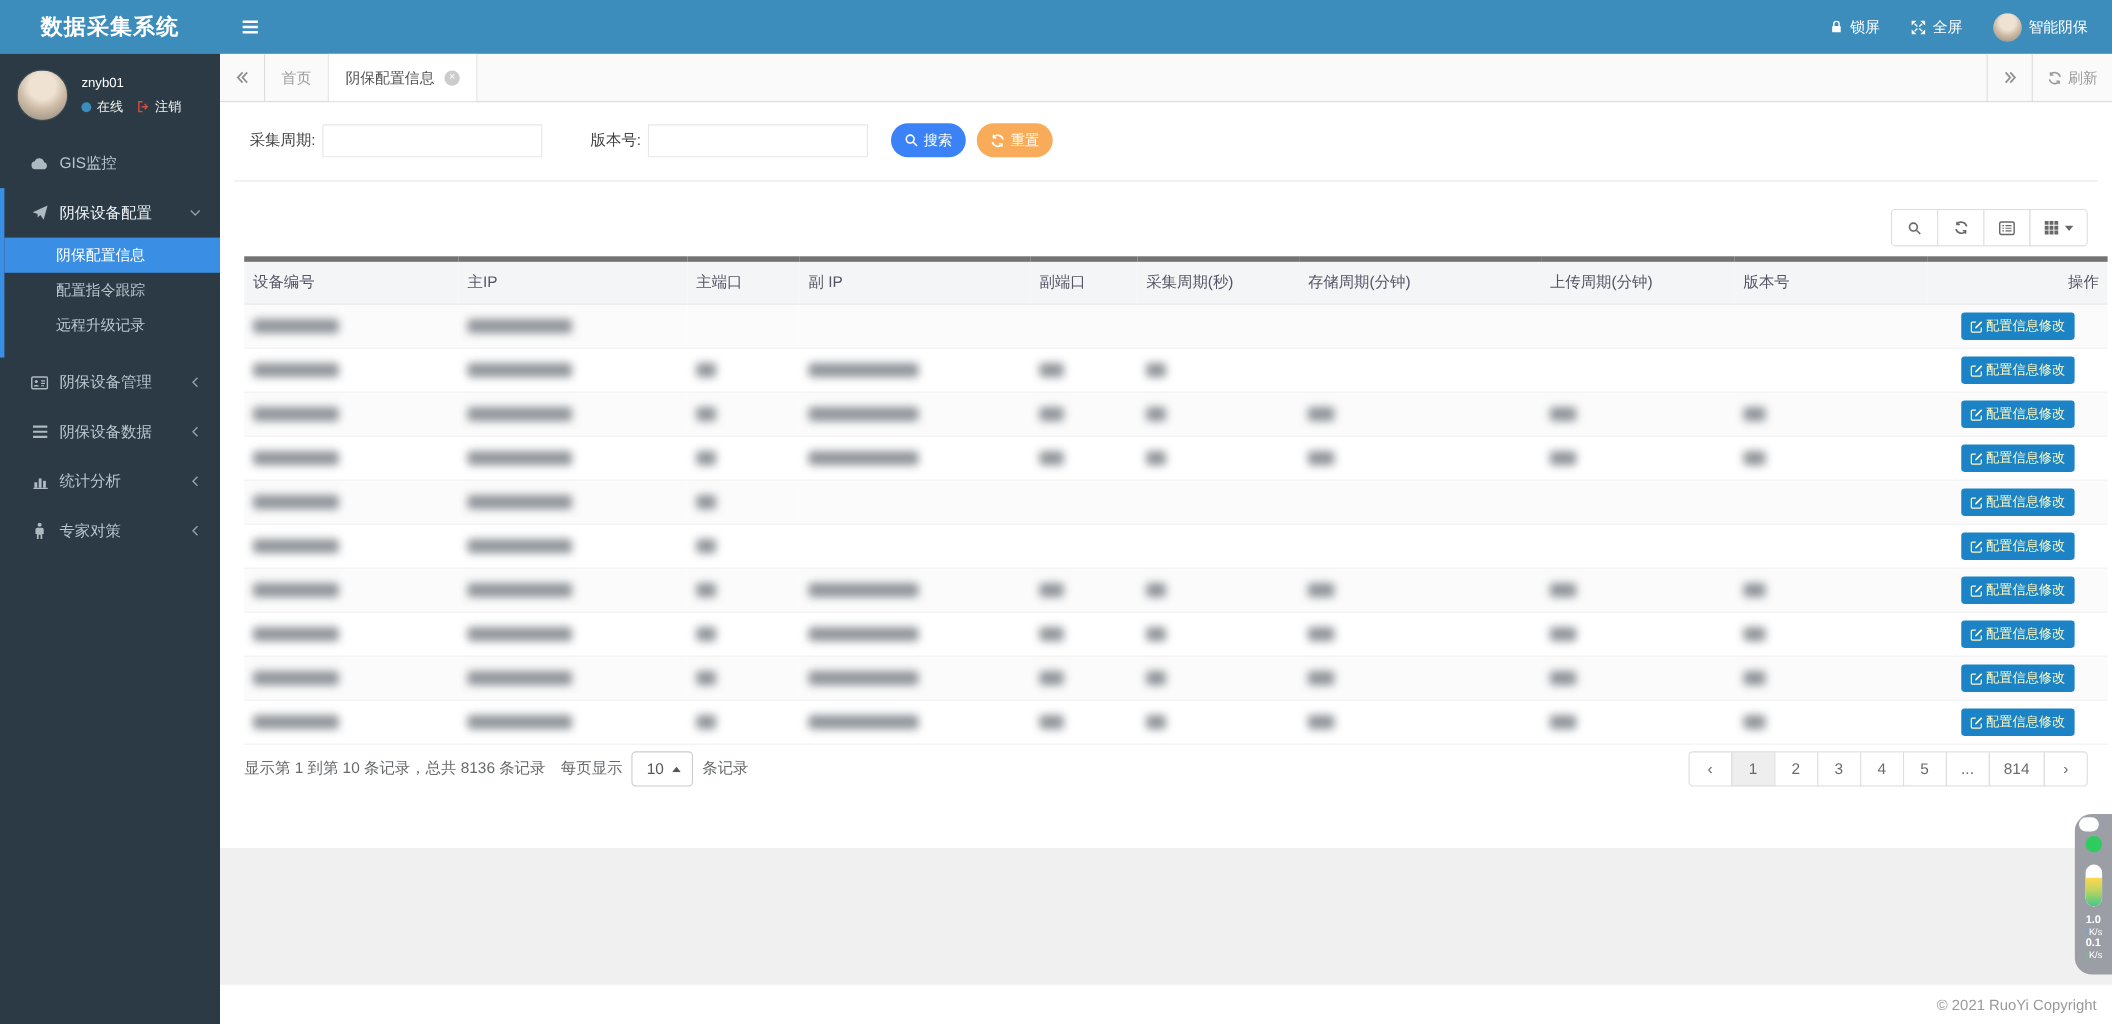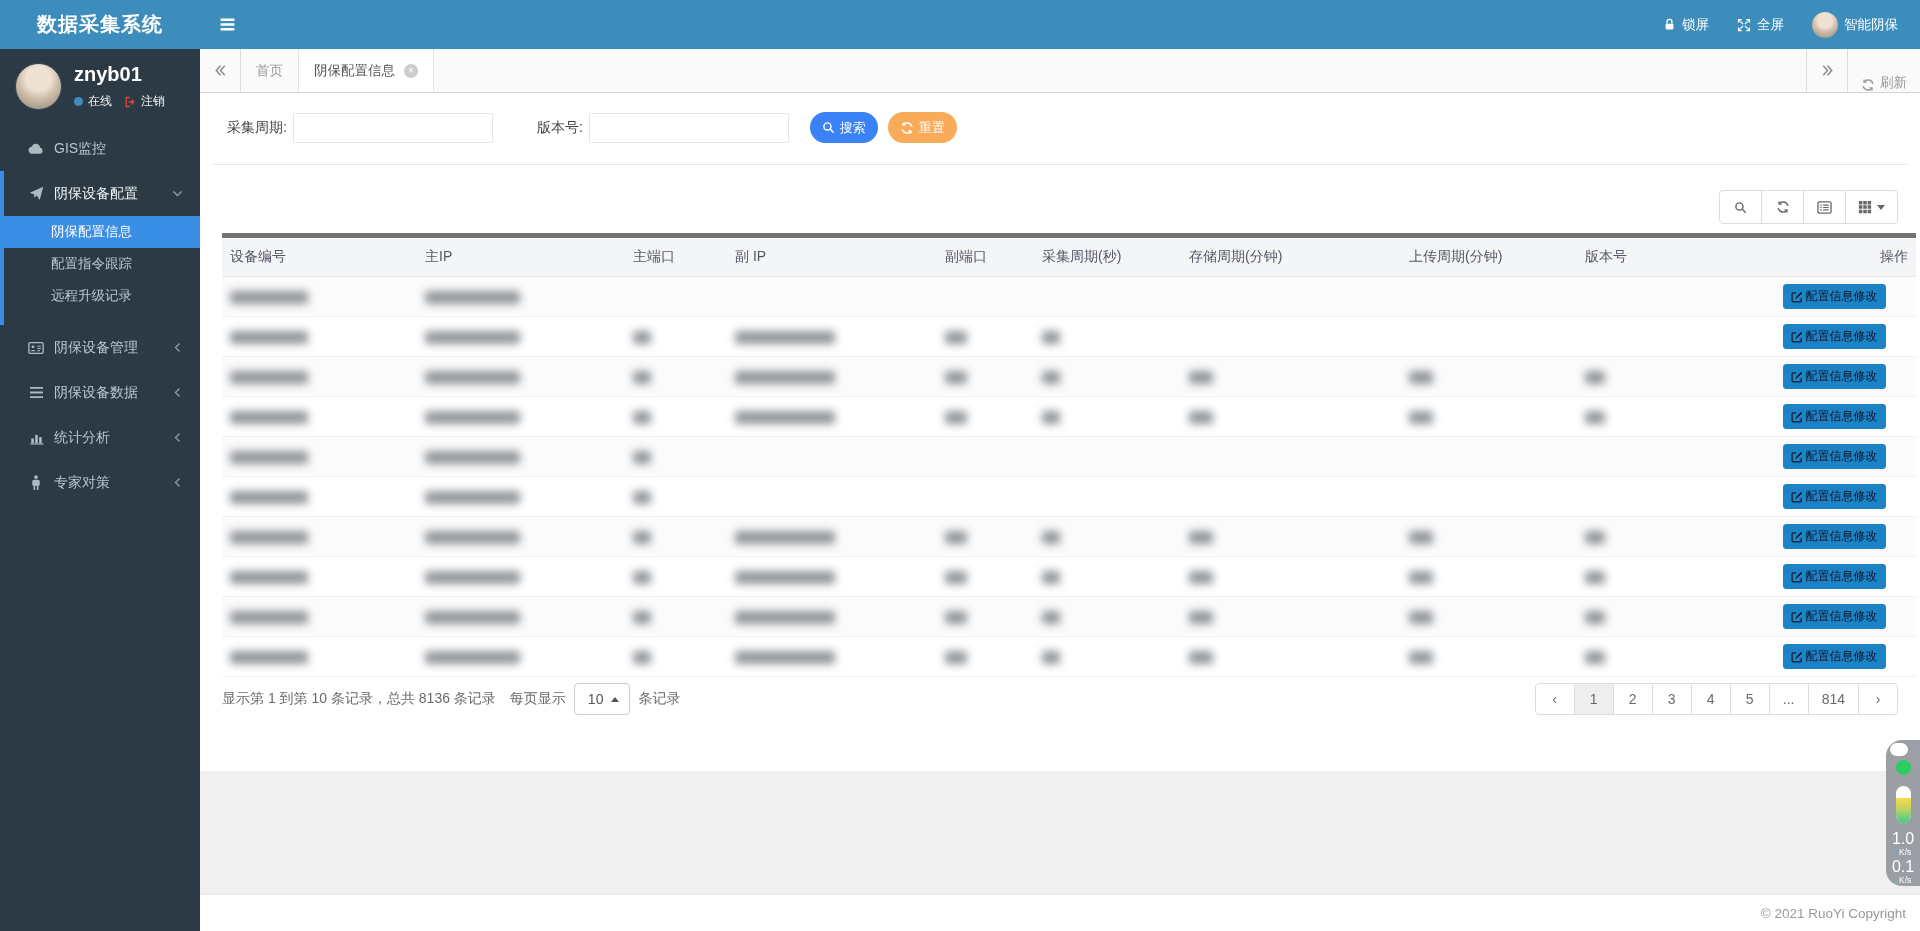--- a/index.html
+++ b/index.html
@@ -5,21 +5,21 @@
   html,body{margin:0;padding:0;}
   body{width:1920px;height:931px;overflow:hidden;font-family:"Liberation Sans","DejaVu Sans",sans-serif;background:#f0f0f0;}
   .app{width:1920px;height:931px;display:flex;position:relative;overflow:hidden;}
 
   
   .sidebar{flex:0 0 200px;width:200px;background:#2b3a44;display:flex;flex-direction:column;z-index:5;}
   .logo{height:49px;flex:0 0 49px;background:#3c8dbc;color:#fff;display:flex;align-items:center;justify-content:center;font-size:20px;font-weight:600;letter-spacing:1px;}
   .user-panel{display:flex;gap:12px;padding:14px 15px 12px;}
   .avatar{width:45px;height:45px;border-radius:50%;flex:0 0 45px;background:radial-gradient(circle at 50% 32%,#efe2d3 0 32%,#cdbba6 55%,#8d8478 100%);border:1px solid #3c4c57;}
   .user-meta{display:flex;flex-direction:column;justify-content:center;}
-  .user-name{color:#fff;font-size:20px;font-weight:700;margin-bottom:7px;}
+  .user-name{color:#fff;font-size:12px;font-weight:400;margin-bottom:7px;}
   .user-status{display:flex;align-items:center;gap:5px;font-size:12px;color:#efefef;}
   .dot{width:9px;height:9px;border-radius:50%;background:#3c8dbc;display:inline-block;}
   .online-link,.logout-link{color:#f2f2f2;text-decoration:none;cursor:pointer;}
   .signout{color:#dd4b39;display:inline-flex;margin-left:7px;}
   .menu{padding-top:4px;}
   .menu-group{border-left:4px solid transparent;}
   .menu-group.open{border-left-color:#3a8ee4;}
   .menu-item{height:45px;display:flex;align-items:center;padding:0 16px 0 22px;color:#b8c7ce;font-size:14px;cursor:pointer;}
   .menu-group.open > .menu-item{color:#eef3f6;}
   .mi-icon{width:20px;display:inline-flex;justify-content:center;color:#aebac2;}
@@ -38,21 +38,21 @@
   .hdr-avatar{width:26px;height:26px;border-radius:50%;background:radial-gradient(circle at 50% 32%,#efe2d3 0 32%,#cdbba6 55%,#8d8478 100%);display:inline-block;}
 
   
   .tabbar{flex:0 0 44px;height:44px;background:#fafafa;border-bottom:1px solid #d4d4d4;display:flex;box-sizing:border-box;}
   .tab-scroll{width:40px;display:flex;align-items:center;justify-content:center;color:#8f8f8f;border-right:1px solid #ddd;cursor:pointer;}
   .tab-scroll.bl{margin-left:auto;border-right:none;border-left:1px solid #ddd;}
   .tabs{display:flex;}
   .tab{padding:0 15px;display:flex;align-items:center;font-size:13.5px;color:#9c9c9c;border-right:1px solid #e4e4e4;cursor:pointer;}
   .tab.active{background:#fff;color:#555;}
   .tab-close{width:14px;height:14px;border-radius:50%;background:#ccc;color:#fff;font-size:10px;line-height:14px;text-align:center;margin-left:9px;cursor:pointer;}
-  .tab-refresh{border-left:1px solid #ddd;display:flex;align-items:flex-end;gap:5px;padding:0 13px;color:#9a9a9a;font-size:13.5px;cursor:pointer;font-family:Liberation Serif, serif;}
+  .tab-refresh{border-left:1px solid #ddd;display:flex;align-items:center;gap:5px;padding:0 13px;color:#9a9a9a;font-size:13.5px;cursor:pointer;font-family:Liberation Serif, serif;}
 
   
   .content{flex:0 0 678px;background:#fff;padding:0 13px;box-sizing:border-box;overflow:hidden;}
   .search-box{display:flex;align-items:center;padding:19px 14px 21px;border-bottom:1px solid #e7e7e7;}
   .s-label{font-size:14px;color:#444;}
   .s-input{width:200px;height:30px;box-sizing:border-box;border:1px solid #e5e6e7;border-radius:1px;margin-left:6px;padding:0 8px;font-size:13px;color:#333;outline:none;}
   .lbl2{margin-left:44px;}
   .btn-pill{height:31px;padding:0 12px;border-radius:16px;border:none;color:#fff;font-size:13px;display:inline-flex;align-items:center;gap:5px;cursor:pointer;font-family:inherit;}
   .btn-green{background:#3b82f6;margin-left:21px;}
   .btn-orange{background:#f8ac59;margin-left:10px;}
@@ -63,21 +63,21 @@
   .tb-btn.first{border-radius:4px 0 0 4px;}
   .tb-btn.last{border-radius:0 4px 4px 0;width:53px;}
 
   .grid-table{width:100%;border-collapse:collapse;table-layout:fixed;}
   .grid-table th{background:#f4f5f7;border-top:5px solid #737373;border-bottom:1px solid #e8e8e8;padding:10px 8px;font-weight:400;font-size:14px;color:#556;text-align:left;}
   .grid-table th:last-child{text-align:right;}
   .grid-table td{height:39px;padding:0 8px;border-bottom:1px solid #f1f1f1;}
   .grid-table tbody tr:nth-child(odd){background:#fbfbfb;}
   .grid-table td.op{text-align:center;}
   .blob{display:inline-block;height:13px;border-radius:3px;background:#767c82;filter:blur(4px);opacity:.8;vertical-align:middle;}
-  .btn-edit{background:#1c84c6;border:1px solid #1c84c6;border-radius:3px;color:#0f172a;font-size:12px;padding:3px 7px;display:inline-flex;align-items:center;gap:3px;cursor:pointer;font-family:inherit;}
+  .btn-edit{background:#1c84c6;border:1px solid #1c84c6;border-radius:3px;color:#fef9c3;font-size:12px;padding:3px 7px;display:inline-flex;align-items:center;gap:3px;cursor:pointer;font-family:inherit;}
 
   .pager-row{display:flex;align-items:center;justify-content:space-between;margin-top:6px;}
   .pager-info{display:flex;align-items:center;font-size:14px;color:#676a6c;}
   .ps-prefix{margin-left:14px;}
   .page-size{display:inline-flex;align-items:center;gap:8px;margin:0 8px;padding:7px 10px 7px 13px;border:1px solid #ccc;border-radius:4px;background:#fff;color:#555;font-size:14px;cursor:pointer;font-family:inherit;}
   .pager{display:flex;list-style:none;margin:0;padding:0;}
   .pg{min-width:12px;padding:7px 13px;text-align:center;border:1px solid #ddd;margin-left:-1px;background:#fff;color:#676a6c;font-size:14px;cursor:pointer;user-select:none;}
   .pg.prev{border-radius:4px 0 0 4px;}
   .pg.next{border-radius:0 4px 4px 0;}
   .pg.active{background:#eee;}
@@ -86,21 +86,21 @@
   .filler{flex:1;background:#f0f0f0;}
   .footer{flex:0 0 37px;background:#fff;border-top:1px solid #e7eaec;box-sizing:border-box;display:flex;align-items:center;justify-content:flex-end;padding:0 14px;color:#999;font-size:13.5px;}
 
   
   .net-widget{position:fixed;top:740px;right:0;width:34px;height:146px;background:rgba(148,153,159,.93);border-radius:16px 0 0 16px;z-index:99;display:flex;flex-direction:column;align-items:center;box-sizing:border-box;cursor:pointer;}
   .nw-notch{position:absolute;top:3px;left:4px;width:18px;height:13px;background:#fff;border-radius:7px;}
   .nw-dot{width:15px;height:15px;border-radius:50%;background:#2ecc5e;margin-top:20px;}
   .nw-pill{margin-top:11px;width:15px;height:38px;border-radius:8px;background:#fff;overflow:hidden;position:relative;}
   .nw-fill{position:absolute;bottom:0;left:0;width:100%;height:68%;background:linear-gradient(180deg,#ffd94e 0%,#bed35f 45%,#3fc98c 100%);}
   .nw-speed{margin-top:7px;color:#fff;text-align:center;line-height:1.15;}
-  .nw-val{font-size:16px;font-weight:400;}
+  .nw-val{font-size:10px;font-weight:700;}
   .nw-unit{font-size:8.5px;}
   .up-arrow{color:#4da3ff;font-weight:700;}
   .down-arrow{color:#35e084;font-weight:700;}
 
   .ic{display:inline-flex;align-items:center;}
   .ic svg{display:block;}
 </style>
 </head>
 <body>
 

